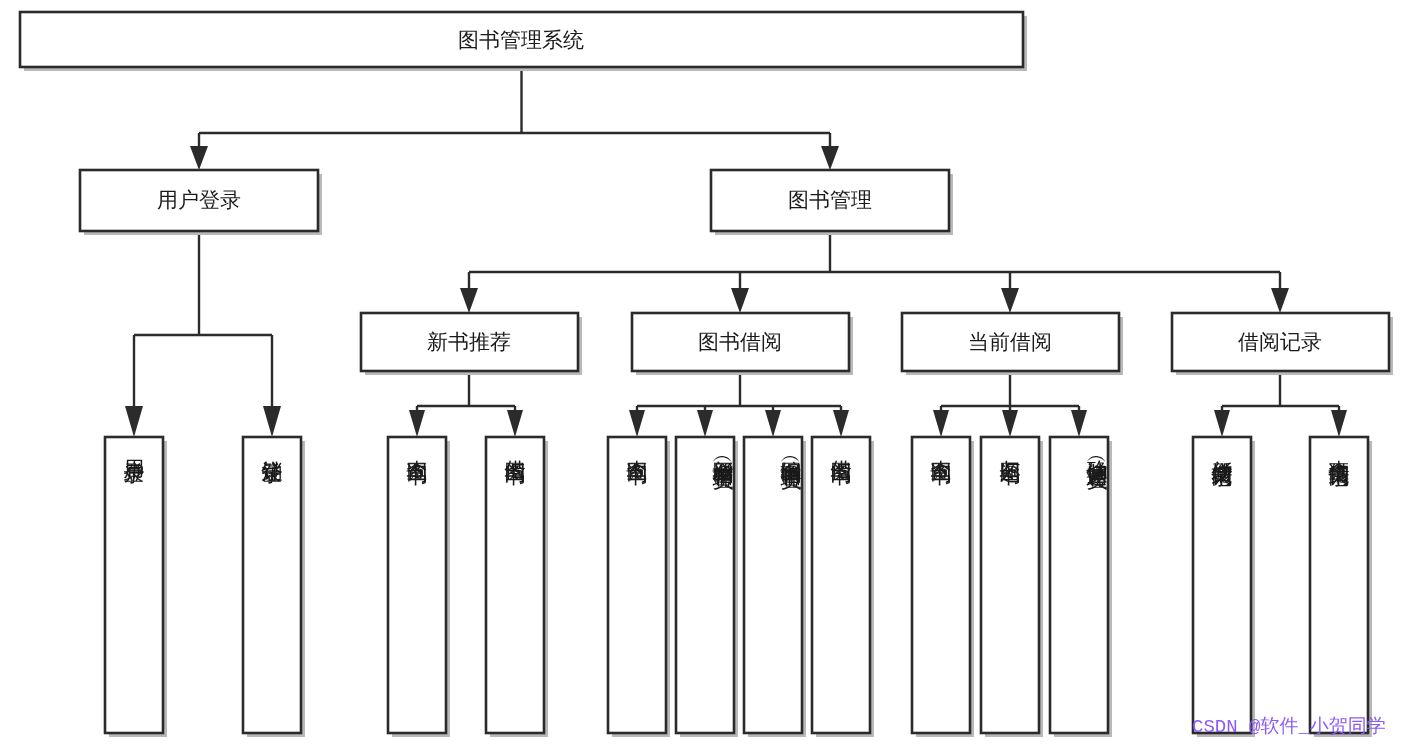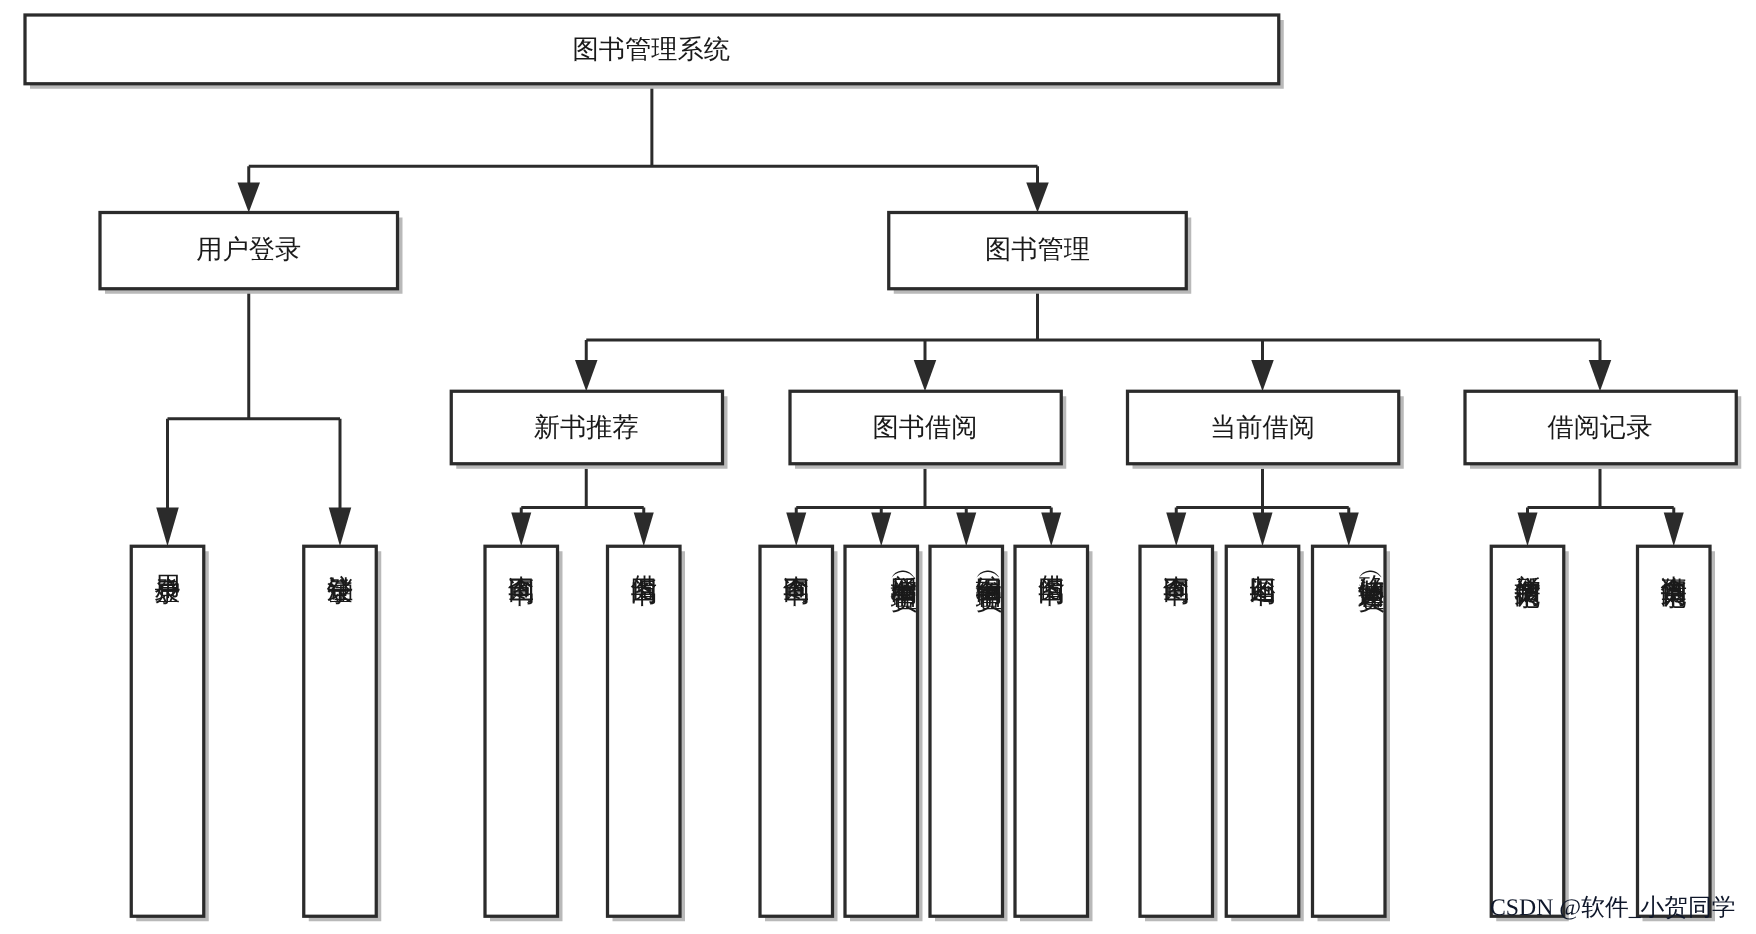--- a/index.html
+++ b/index.html
@@ -65,23 +65,23 @@
     display: flex;
     align-items: center;
     justify-content: flex-start;
     padding-top: 6px;
     box-sizing: border-box;
     white-space: nowrap;
     user-select: none;
   }
   .watermark {
     position: absolute;
-    font-family: Liberation Serif, serif;
+    font-family: Liberation Mono, monospace;
     font-size: 19px;
-    color: #0f172a;
+    color: #8b5cf6;
     white-space: nowrap;
     user-select: none;
   }
 </style>
 </head>
 <body>
 
 <div id="diagram-root">
 
   <svg class="diagram-canvas" viewBox="0 0 1405 747">

